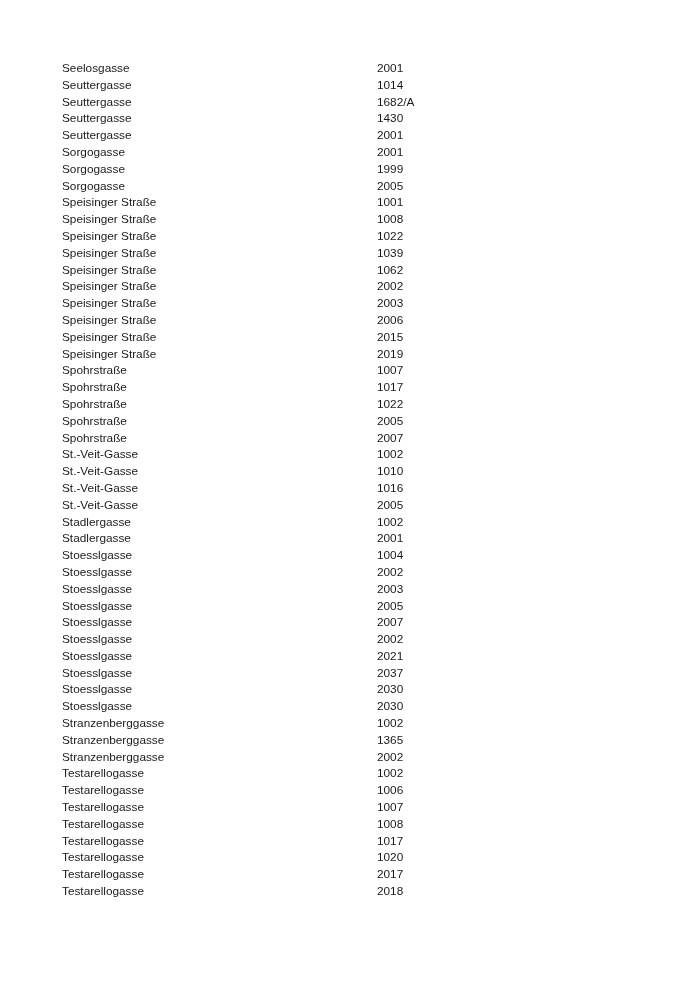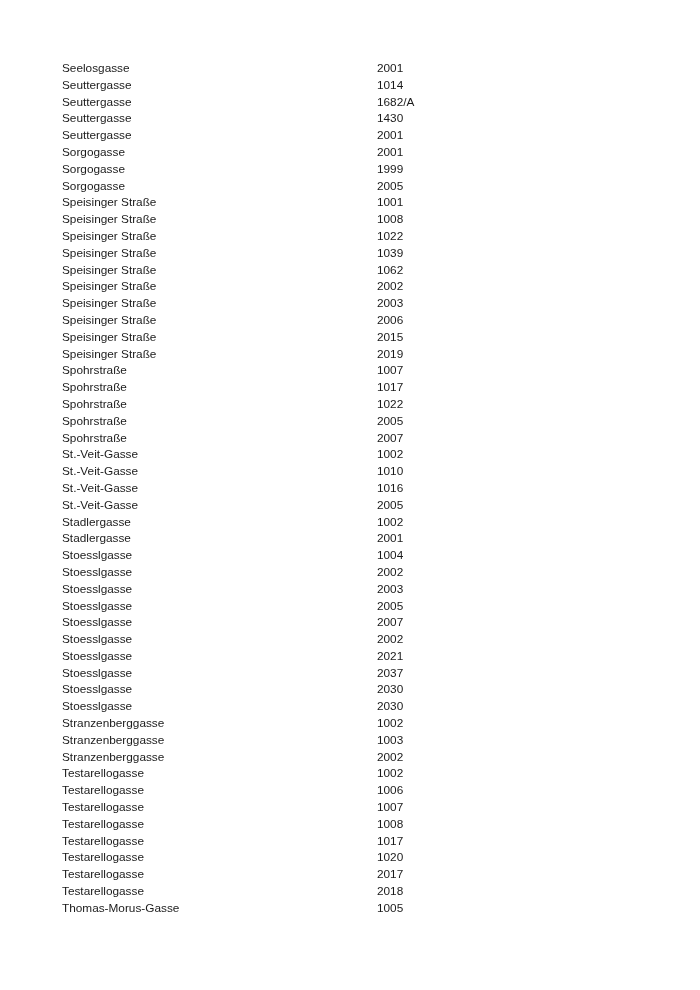--- a/index.html
+++ b/index.html
@@ -207,21 +207,21 @@
         <tr>
           <td class="col-street">Stoesslgasse</td>
           <td class="col-number">2030</td>
         </tr>
         <tr>
           <td class="col-street">Stranzenberggasse</td>
           <td class="col-number">1002</td>
         </tr>
         <tr>
           <td class="col-street">Stranzenberggasse</td>
-          <td class="col-number">1003</td>
+          <td class="col-number">1365</td>
         </tr>
         <tr>
           <td class="col-street">Stranzenberggasse</td>
           <td class="col-number">2002</td>
         </tr>
         <tr>
           <td class="col-street">Testarellogasse</td>
           <td class="col-number">1002</td>
         </tr>
         <tr>
@@ -244,20 +244,16 @@
           <td class="col-street">Testarellogasse</td>
           <td class="col-number">1020</td>
         </tr>
         <tr>
           <td class="col-street">Testarellogasse</td>
           <td class="col-number">2017</td>
         </tr>
         <tr>
           <td class="col-street">Testarellogasse</td>
           <td class="col-number">2018</td>
-        </tr>
-        <tr>
-          <td class="col-street">Thomas-Morus-Gasse</td>
-          <td class="col-number">1005</td>
         </tr>
       </tbody>
   </table>
 </div>
 
 </body></html>

